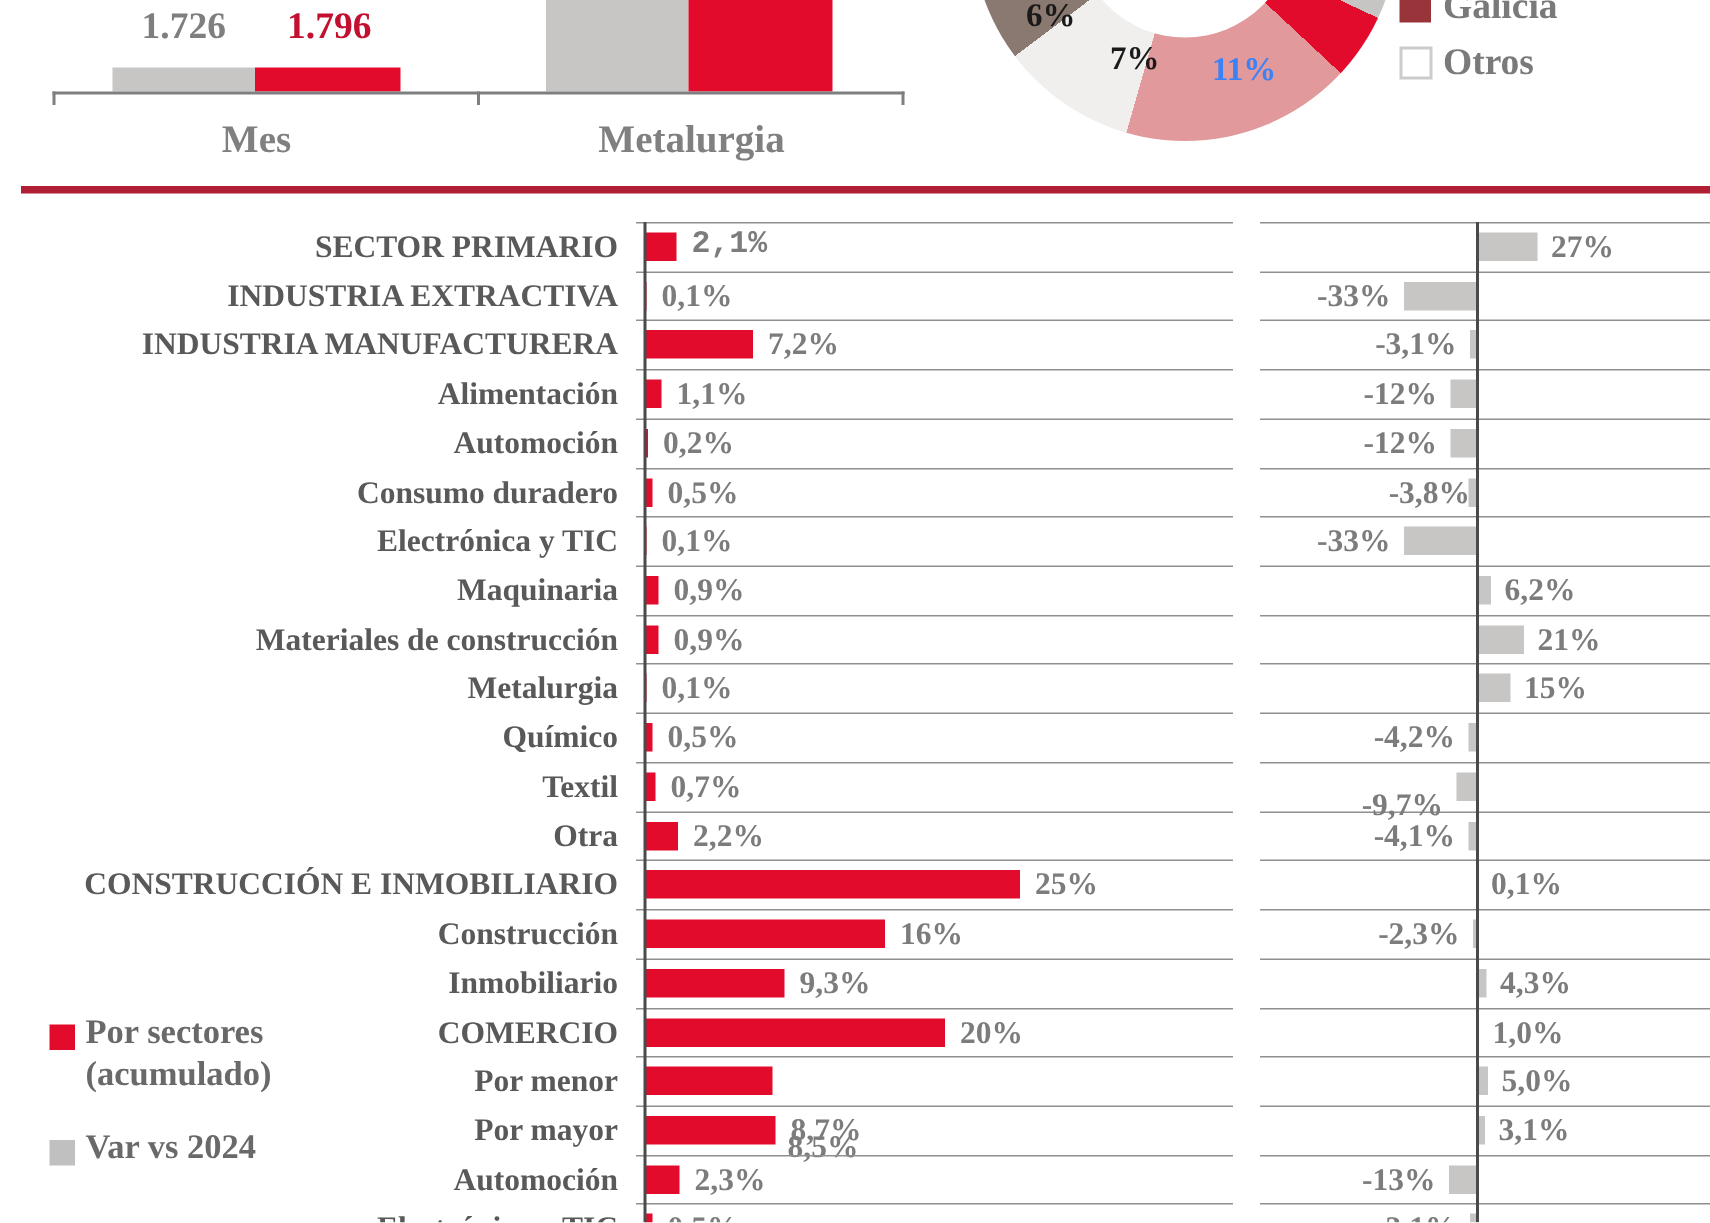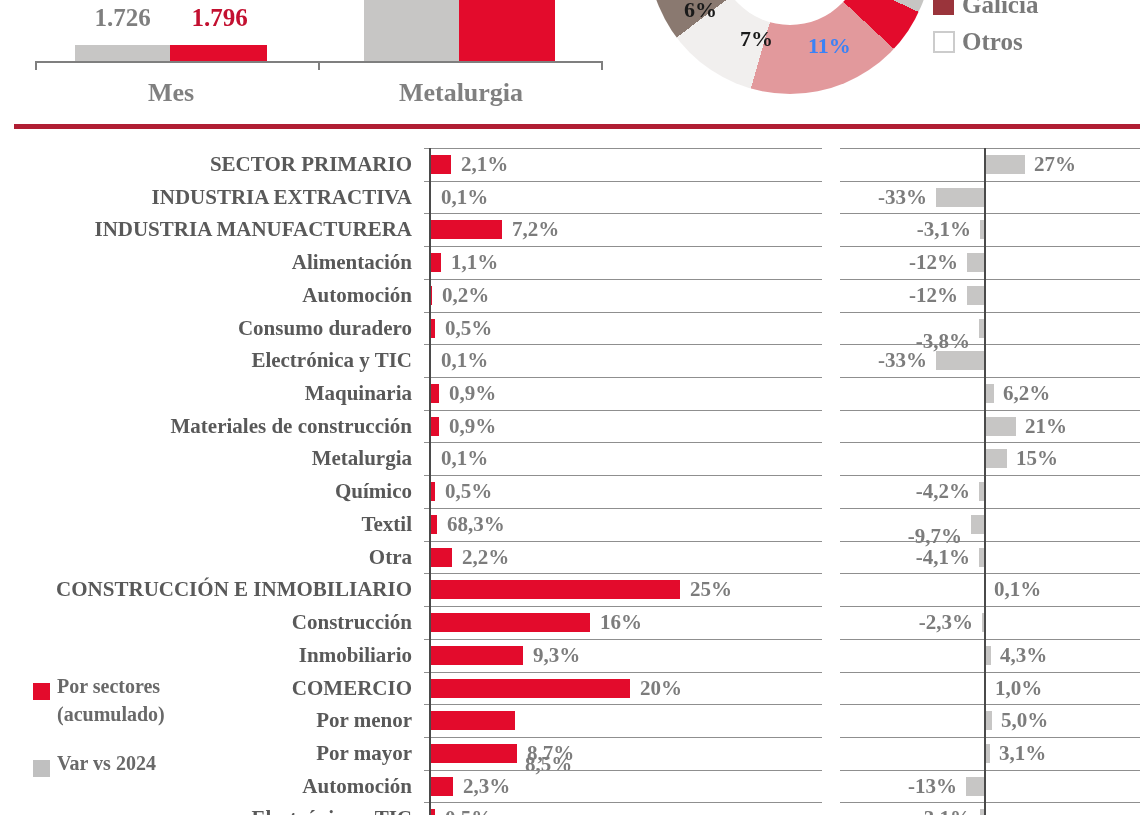--- a/index.html
+++ b/index.html
@@ -32,21 +32,21 @@
           text-align:right;font-size:21px;color:#595959;white-space:nowrap;}
   .lcell{position:absolute;left:424px;top:0;width:398px;height:100%;border-bottom:1px solid #8f8f8f;}
   .rcell{position:absolute;left:840px;top:0;width:300px;height:100%;border-bottom:1px solid #8f8f8f;}
   .lbar{position:absolute;left:6px;top:7px;height:19px;background:#e30b2c;}
   .rbar{position:absolute;top:7px;height:19px;background:#c7c6c5;}
   .val{position:absolute;top:0;height:100%;line-height:32.7px;font-size:21px;color:#7c7c7c;white-space:nowrap;}
   .topline{position:absolute;top:148px;height:1px;background:#8f8f8f;}
   .vaxis{position:absolute;top:148px;width:2px;height:667px;background:#4a4a4a;z-index:3;}
   
   .bl-sq{position:absolute;width:17px;height:17px;}
-  .bl-txt{position:absolute;font-size:20px;color:#696969;}
+  .bl-txt{position:absolute;font-size:23px;color:#696969;}
 </style>
 </head>
 <body>
 
 <div id="stage">
 
   <div>
     <div class="tv tv-gray" style="left:75px;width:95px;">1.726</div>
     <div class="tv tv-red" style="left:172px;width:95px;">1.796</div>
     <div class="tbar bar-gray" style="left:75px;top:45px;width:95px;height:16px;"></div>
@@ -75,21 +75,21 @@
 
   <div id="divider"></div>
 
   <div class="topline" style="left:424px;width:398px;"></div>
   <div class="topline" style="left:840px;width:300px;"></div>
   <div id="rows">
       <div class="mrow" style="top: 0px;">
     <div class="rlabel">SECTOR PRIMARIO</div>
     <div class="lcell">
       <div class="lbar" style="width: 21px;"></div>
-      <span class="val" style="left: 37px;">2,1%</span>
+      <span class="val" style="left: 37px; font-family: Liberation Mono, monospace;">2,1%</span>
     </div>
     <div class="rcell">
       <div class="rbar" style="width: 40px; left: 145px;"></div>
       <span class="val" style="left: 194px;">27%</span>
     </div>
   </div>
       <div class="mrow" style="top: 32.72px;">
     <div class="rlabel">INDUSTRIA EXTRACTIVA</div>
     <div class="lcell">
       <div class="lbar" style="width: 1px;"></div>
@@ -134,21 +134,21 @@
     </div>
   </div>
       <div class="mrow" style="top: 163.6px;">
     <div class="rlabel">Consumo duradero</div>
     <div class="lcell">
       <div class="lbar" style="width: 5px;"></div>
       <span class="val" style="left: 21px;">0,5%</span>
     </div>
     <div class="rcell">
       <div class="rbar" style="width: 6px; left: 139px;"></div>
-      <span class="val" style="right: 170px; margin-top: 13px;">-3,8%</span>
+      <span class="val" style="right: 160px;">-3,8%</span>
     </div>
   </div>
       <div class="mrow" style="top: 196.32px;">
     <div class="rlabel">Electrónica y TIC</div>
     <div class="lcell">
       <div class="lbar" style="width: 1px;"></div>
       <span class="val" style="left: 17px;">0,1%</span>
     </div>
     <div class="rcell">
       <div class="rbar" style="width: 49px; left: 96px;"></div>
@@ -196,21 +196,21 @@
     </div>
     <div class="rcell">
       <div class="rbar" style="width: 6px; left: 139px;"></div>
       <span class="val" style="right: 170px;">-4,2%</span>
     </div>
   </div>
       <div class="mrow" style="top: 359.92px;">
     <div class="rlabel">Textil</div>
     <div class="lcell">
       <div class="lbar" style="width: 7px;"></div>
-      <span class="val" style="left: 23px;">68,3%</span>
+      <span class="val" style="left: 23px;">0,7%</span>
     </div>
     <div class="rcell">
       <div class="rbar" style="width: 14px; left: 131px;"></div>
       <span class="val" style="right: 178px; margin-top: 12px;">-9,7%</span>
     </div>
   </div>
       <div class="mrow" style="top: 392.64px;">
     <div class="rlabel">Otra</div>
     <div class="lcell">
       <div class="lbar" style="width: 22px;"></div>

